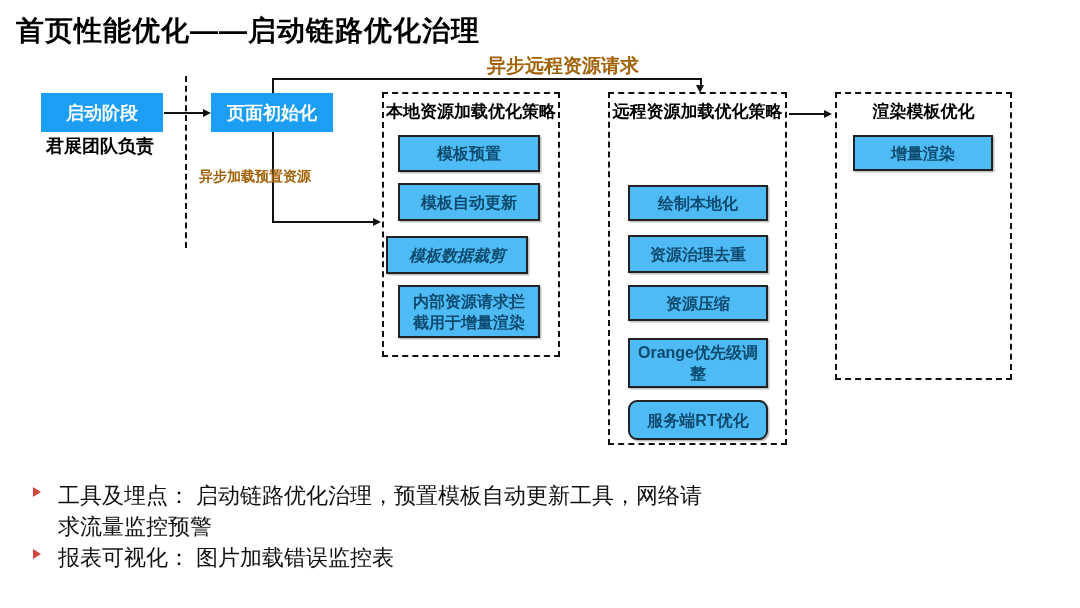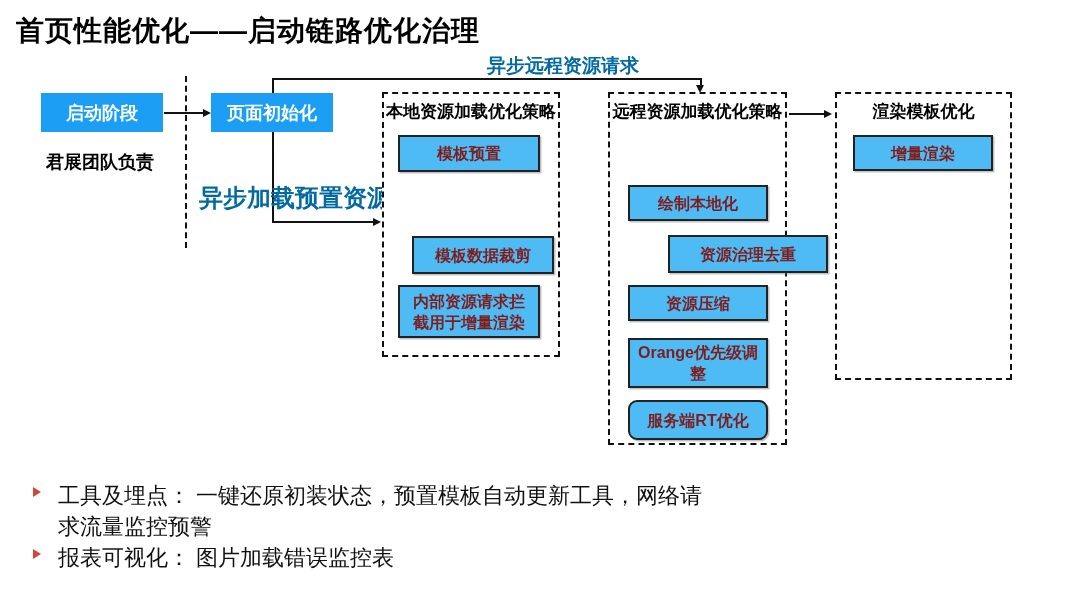--- a/index.html
+++ b/index.html
@@ -4,24 +4,24 @@
 <style>
   html,body{margin:0;padding:0;background:#fff;}
   .slide{
     position:relative;width:1080px;height:608px;background:#ffffff;overflow:hidden;
     font-family:"Liberation Sans","DejaVu Sans",sans-serif;color:#111;
   }
   .title{
     position:absolute;left:16px;top:12px;margin:0;
     font-size:28px;font-weight:bold;letter-spacing:1px;color:#000;
   }
-  .edge-label{position:absolute;font-weight:bold;color:#0369a1;white-space:nowrap;font-family:Liberation Mono, monospace;}
+  .edge-label{position:absolute;font-weight:bold;color:#a16207;white-space:nowrap;font-family:Liberation Mono, monospace;}
   .edge-label.top{left:487px;top:53px;font-size:19px;}
-  .edge-label.mid{left:199px;top:182px;font-size:24px;text-align:right;}
-  .owner-note{position:absolute;left:46px;top:150px;font-size:18px;font-weight:bold;color:#000;white-space:nowrap;}
+  .edge-label.mid{left:199px;top:168px;font-size:14px;text-align:right;}
+  .owner-note{position:absolute;left:46px;top:134px;font-size:18px;font-weight:bold;color:#000;white-space:nowrap;}
   .node{
     position:absolute;width:122px;height:39px;background:var(--node-blue,#1B9EF3);
     color:#fff;font-size:18px;font-weight:bold;
     display:flex;align-items:center;justify-content:center;white-space:nowrap;
   }
   .node.start{left:41px;top:93px;}
   .node.init{left:211px;top:93px;}
   .vdash{position:absolute;left:185px;top:76px;height:172px;width:0;border-left:2px dashed #111;}
   .seg{position:absolute;}
   .seg.h{border-top:2px solid #111;height:0;}
@@ -32,21 +32,21 @@
   .group.g1{left:382px;top:92px;width:178px;height:265px;}
   .group.g2{left:608px;top:92px;width:179px;height:353px;}
   .group.g3{left:835px;top:92px;width:177px;height:288px;}
   .group-title{
     position:absolute;left:0;right:0;top:6px;text-align:center;
     font-size:17px;font-weight:bold;color:#000;white-space:nowrap;
   }
   .item{
     position:absolute;background:var(--item-blue,#4FBBF5);border:2px solid #222;
     box-shadow:1.5px 1.5px 0 rgba(120,120,120,.45);
-    color:#7f1d1d;font-size:16px;font-weight:bold;line-height:21px;
+    color:#0c4a6e;font-size:16px;font-weight:bold;line-height:21px;
     display:flex;align-items:center;justify-content:center;text-align:center;
     box-sizing:border-box;padding:16px 6px;
   }
   .notes{position:absolute;left:0;top:0;}
   .tri{position:absolute;width:0;height:0;border-top:5px solid transparent;border-bottom:5px solid transparent;border-left:8px solid var(--bullet-red,#D0453E);}
   .note-text{position:absolute;left:58px;font-size:22px;font-weight:500;line-height:31px;color:#111;}
   .note-text.n1{top:480px;width:660px;}
   .note-text.n2{top:542px;width:660px;}
 </style>
 </head>
@@ -76,38 +76,39 @@
   <div class="seg h" style="left:272px;top:221px;width:102px;"></div>
   <div class="ah-r" style="left:373px;top:218px;"></div>
   <div class="edge-label mid">异步加载预置资源</div>
 
   <div class="seg h" style="left:789px;top:113px;width:36px;"></div>
   <div class="ah-r" style="left:824px;top:110px;"></div>
 
   <div class="group g1">
     <div class="group-title">本地资源加载优化策略</div>
     <div class="item" style="left:14px;top:41px;width:142px;height:37px;">模板预置</div>
-    <div class="item" style="left:28px;top:142px;width:142px;height:38px;">模板数据裁剪</div>
+    <div class="item" style="left:14px;top:89px;width:142px;height:38px;">模板自动更新</div>
+    <div class="item" style="left:2px;top:142px;width:142px;height:38px;font-style:italic;">模板数据裁剪</div>
     <div class="item" style="left:14px;top:191px;width:142px;height:53px;">内部资源请求拦截用于增量渲染</div>
   </div>
 
   <div class="group g2">
     <div class="group-title">远程资源加载优化策略</div>
     <div class="item" style="left:18px;top:91px;width:140px;height:22px;">绘制本地化</div>
-    <div class="item" style="left:18px;top:141px;width:160px;height:38px;margin-left:40px;">资源治理去重</div>
+    <div class="item" style="left:18px;top:141px;width:140px;height:38px;">资源治理去重</div>
     <div class="item" style="left:18px;top:191px;width:140px;height:26px;">资源压缩</div>
     <div class="item" style="left:18px;top:244px;width:140px;height:50px;">Orange优先级调整</div>
     <div class="item" style="left:18px;top:306px;width:140px;height:40px;border-radius:9px;">服务端RT优化</div>
   </div>
 
   <div class="group g3">
     <div class="group-title">渲染模板优化</div>
     <div class="item" style="left:16px;top:41px;width:140px;height:22px;">增量渲染</div>
   </div>
 
   <div class="notes">
     <div class="tri" style="left:33px;top:487px;"></div>
-    <div class="note-text n1">工具及埋点： 一键还原初装状态，预置模板自动更新工具，网络请求流量监控预警</div>
+    <div class="note-text n1">工具及埋点： 启动链路优化治理，预置模板自动更新工具，网络请求流量监控预警</div>
     <div class="tri" style="left:33px;top:549px;"></div>
     <div class="note-text n2">报表可视化： 图片加载错误监控表</div>
   </div>
 
 </div>
 
 </body></html>

